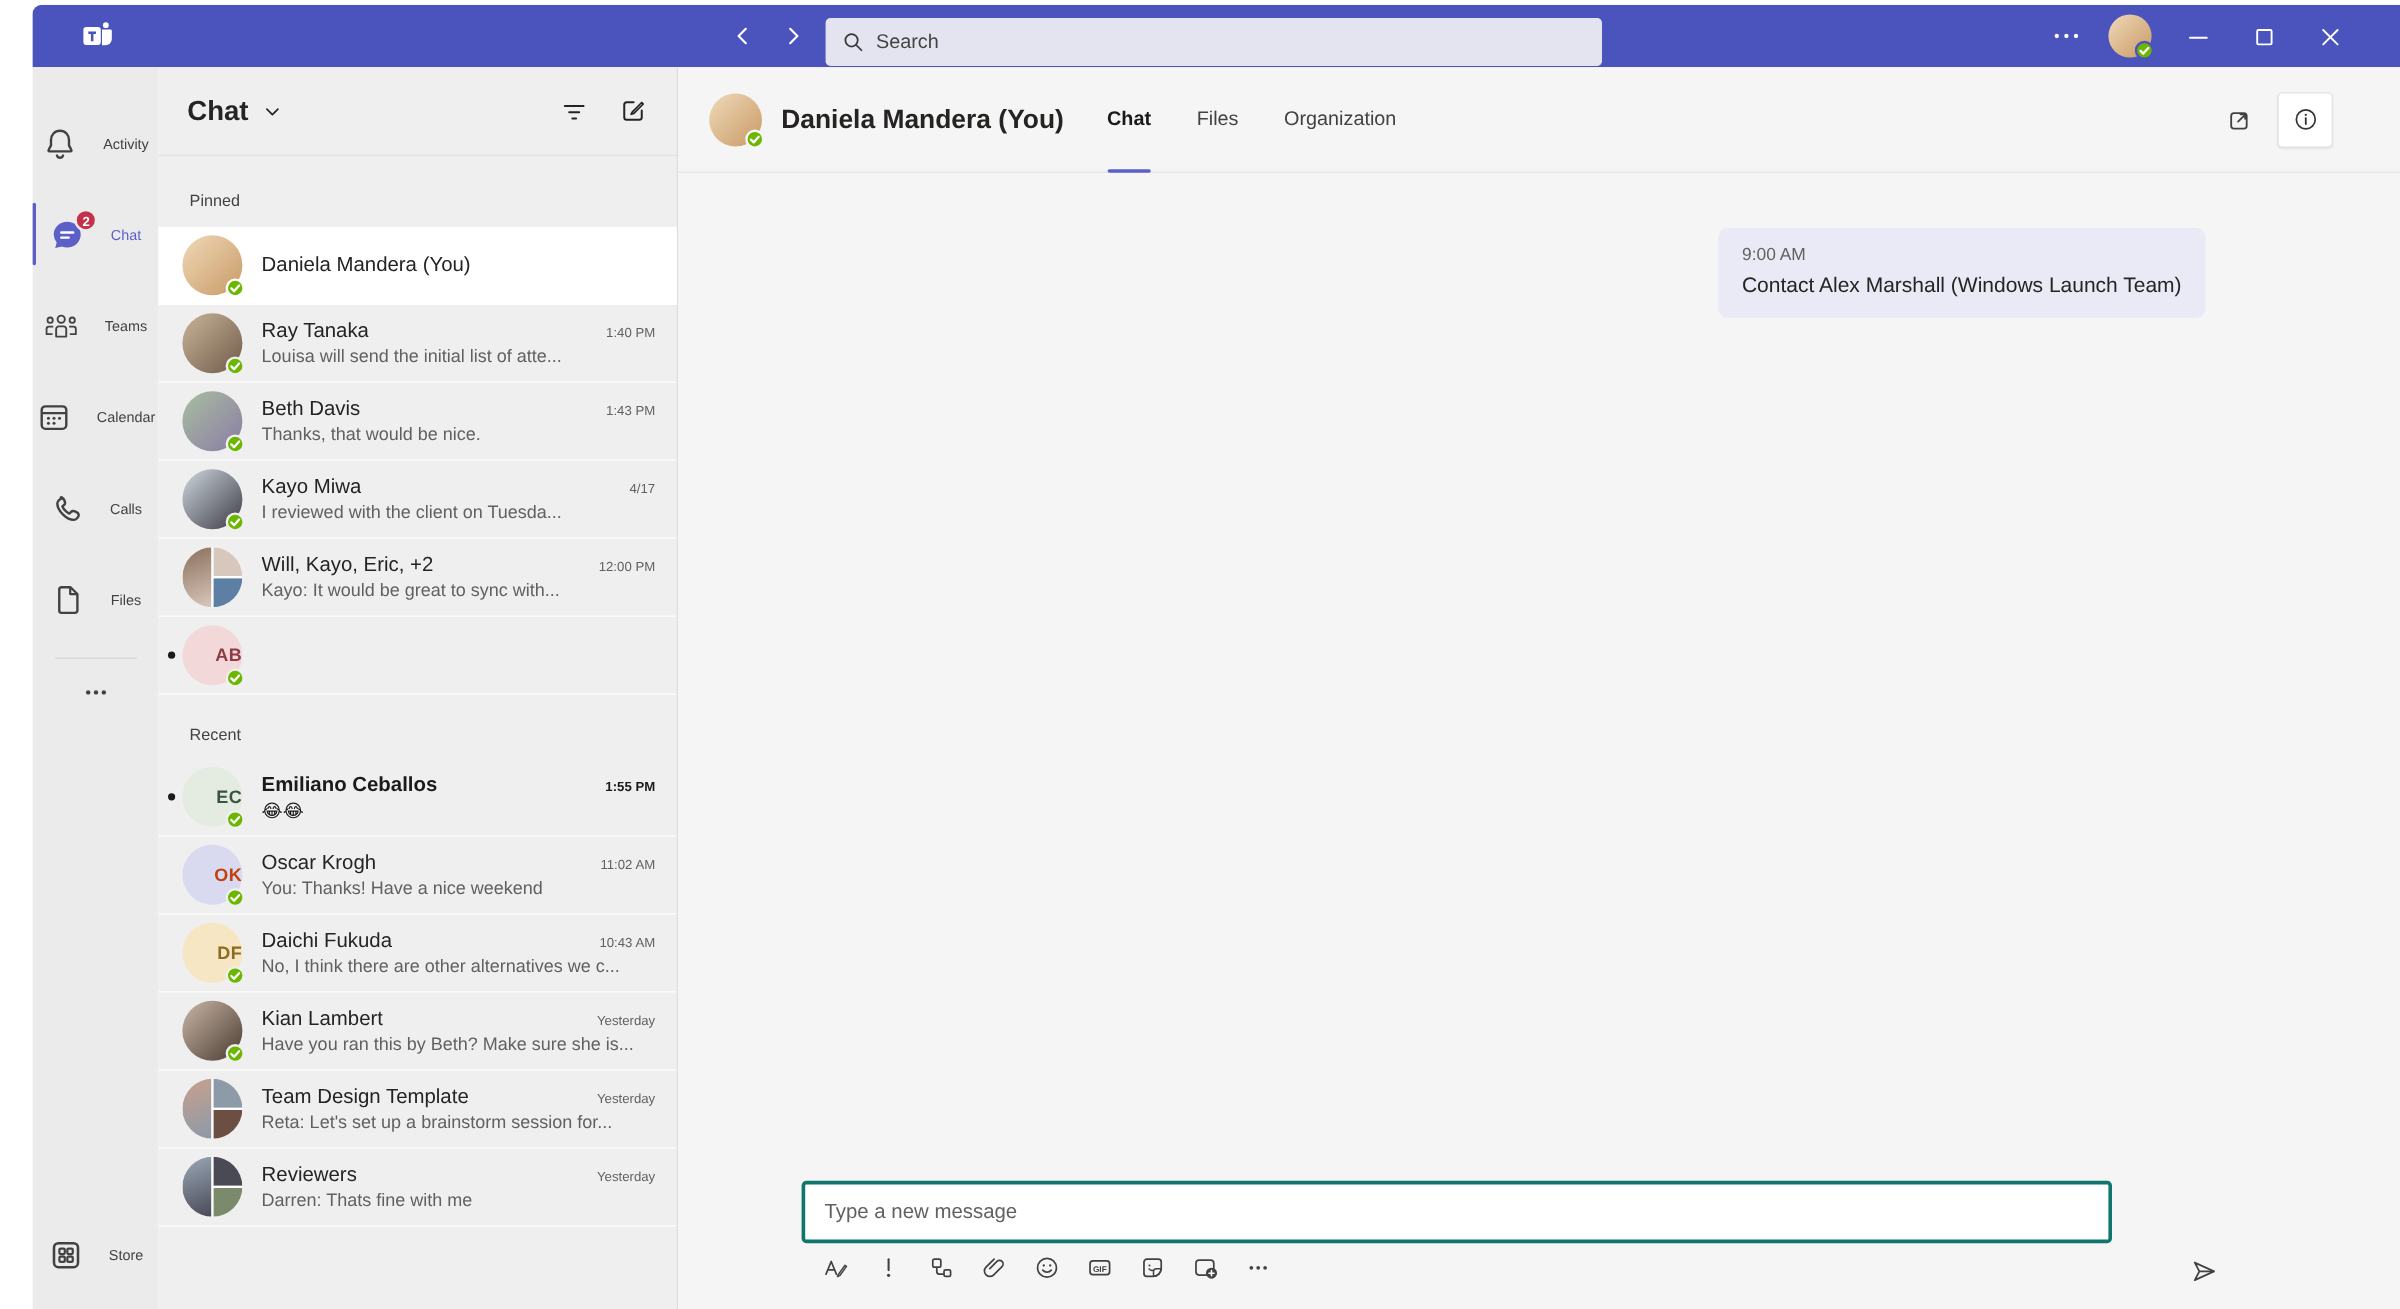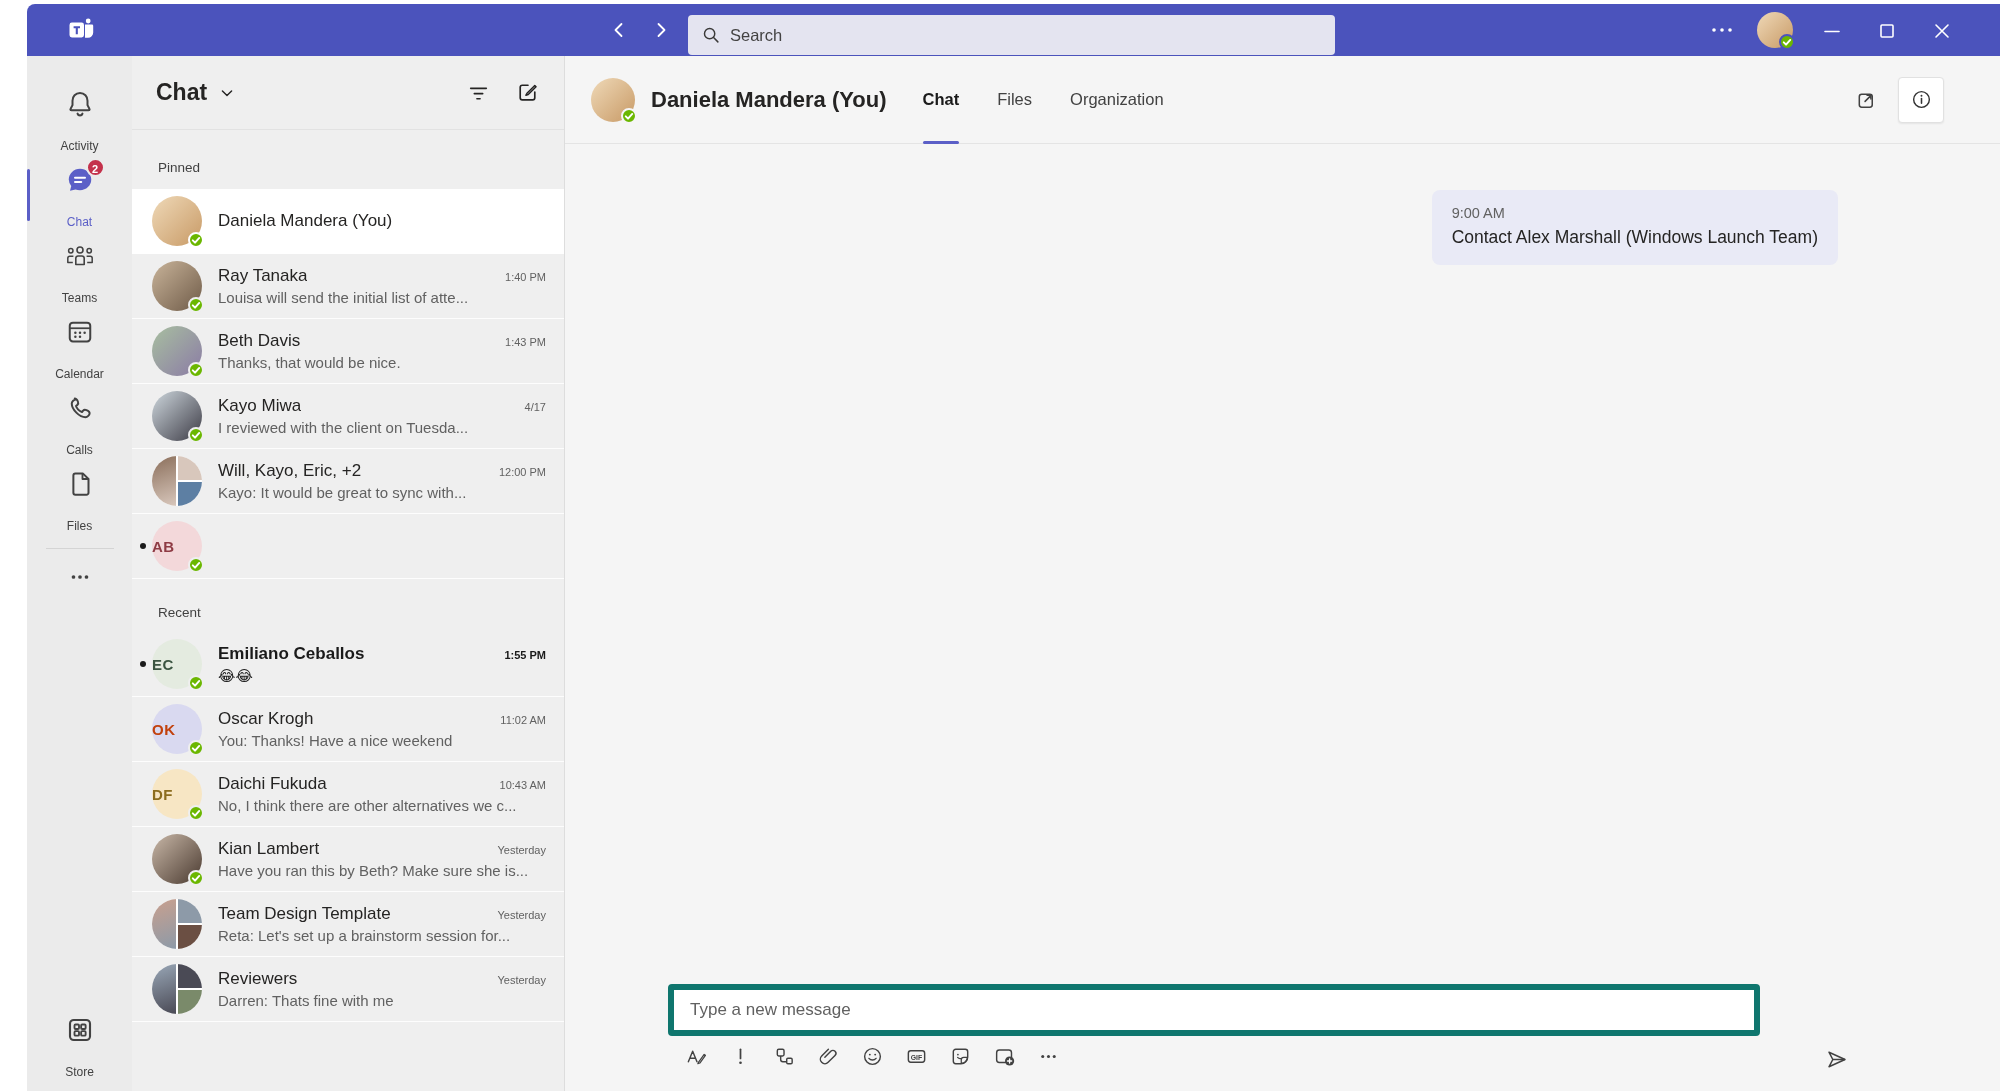--- a/index.html
+++ b/index.html
@@ -23,21 +23,21 @@
   .search-glyph{position:absolute;left:673px;top:20px;width:22px;height:22px;pointer-events:none}
   .tb-more{position:absolute;left:1678px;top:14px;width:34px;height:24px;color:#fff;text-align:center;cursor:pointer}
   .tb-avatar{position:absolute;left:1730px;top:8px;width:36px;height:36px;border-radius:50%;
     background:linear-gradient(135deg,#EFD9B8,#C89A66);cursor:pointer}
   .tb-avatar .presence{right:-2px;bottom:-2px;border-color:var(--topbar)}
   .win-btn{position:absolute;top:16px;width:22px;height:22px;cursor:pointer}
   .win-min{left:1794px}.win-max{left:1849px}.win-close{left:1904px}
   
   .rail{position:absolute;left:0;top:52px;width:105px;bottom:0;background:var(--railbg);
     display:flex;flex-direction:column;align-items:center;padding-top:26px}
-  .rail-item{position:relative;width:100%;height:76px;display:flex;flex-direction:column;
+  .rail-item{position:relative;width:100%;height:76px;display:flex;flex-direction:row;
     align-items:center;justify-content:center;gap:21px;cursor:pointer;color:#424242}
   .rail-item .rail-icon{position:relative;width:30px;height:30px}
   .rail-label{font-size:12px;line-height:1;color:#424242}
   .rail-item.active .rail-label{color:var(--accent);}
   .rail-item.active::before{content:"";position:absolute;left:0;top:11px;bottom:13px;width:3px;
     background:var(--accent);border-radius:3px}
   .badge{position:absolute;top:-7px;right:-10px;min-width:19px;height:19px;border-radius:10px;
     background:var(--badge);color:#fff;font-size:11px;font-weight:bold;line-height:19px;text-align:center;
     border:2px solid var(--railbg);padding:0 2px}
   .rail-div{width:68px;height:1px;background:#D4D4D4;margin:10px 0 6px}
@@ -52,21 +52,21 @@
   .panel-title-chevron{width:20px;height:20px;margin-left:10px;cursor:pointer}
   .panel-header .spacer{flex:1}
   .ph-icon{width:25px;height:25px;margin-left:24px;cursor:pointer}
   .section-label{padding:30px 0 14px 26px;font-size:13.5px;color:#424242}
   .section-label.recent{padding-top:26px;padding-bottom:12px}
   .chat-row{position:relative;height:65px;display:flex;align-items:center;padding:0 18px 0 20px;
     cursor:pointer;border-bottom:1px solid rgba(255,255,255,.85)}
   .chat-row.selected{background:#fff}
   .dot{position:absolute;left:8px;top:50%;margin-top:-3px;width:6px;height:6px;border-radius:50%;background:#1a1a1a}
   .avatar{position:relative;flex:none;width:50px;height:50px;border-radius:50%;
-    display:flex;align-items:center;justify-content:flex-start}
+    display:flex;align-items:center;justify-content:flex-end}
   .avatar .init{font-size:15px;font-weight:600;letter-spacing:.5px}
   .avatar.grp{overflow:hidden;background:#fff;display:flex;gap:2px}
   .avatar.grp .h{width:24px;height:50px}
   .avatar.grp .col{display:flex;flex-direction:column;gap:2px}
   .avatar.grp .q{width:24px;height:24px}
   .presence{position:absolute;right:-2px;bottom:-2px;width:16px;height:16px;border-radius:50%;
     background:var(--presence);border:2px solid var(--panelbg);display:flex;align-items:center;justify-content:center}
   .chat-row.selected .presence{border-color:#fff}
   .row-text{flex:1;min-width:0;margin-left:16px}
   .row-top{display:flex;align-items:baseline}
@@ -90,21 +90,21 @@
   .header-icons{margin-left:auto;display:flex;align-items:center;gap:20px;padding-right:56px}
   .hi-popout{width:23px;height:23px;cursor:pointer}
   .hi-info{width:46px;height:46px;background:#fff;border:1px solid #E1E1E1;border-radius:4px;
     box-shadow:0 1px 2px rgba(0,0,0,.07);display:flex;align-items:center;justify-content:center;cursor:pointer}
   .hi-info svg{width:23px;height:23px}
   .bubble{position:absolute;right:162px;top:134px;background:var(--bubble);border-radius:8px;
     padding:15px 20px 17px}
   .bubble-time{font-size:14.5px;color:var(--sub)}
   .bubble-text{margin-top:6px;font-size:17.5px;color:var(--ink)}
   .compose{position:absolute;left:103px;top:928px;width:1092px;height:52px;background:#fff;
-    border:6px solid #0f766e;border-radius:4px;padding:0 16px;font-size:17px;color:var(--ink);outline:none;
+    border:3px solid #0f766e;border-radius:4px;padding:0 16px;font-size:17px;color:var(--ink);outline:none;
     font-family:"Liberation Sans","DejaVu Sans",sans-serif}
   .compose::placeholder{color:var(--sub)}
   .compose-toolbar{position:absolute;left:120px;top:989px;display:flex;align-items:center;gap:21px}
   .compose-btn{width:23px;height:23px;cursor:pointer}
   .compose-btn svg{width:100%;height:100%}
   .send-btn{position:absolute;right:150px;top:990px;width:27px;height:27px;cursor:pointer}
   svg{display:block;width:100%;height:100%}
 </style>
 </head>
 <body>

